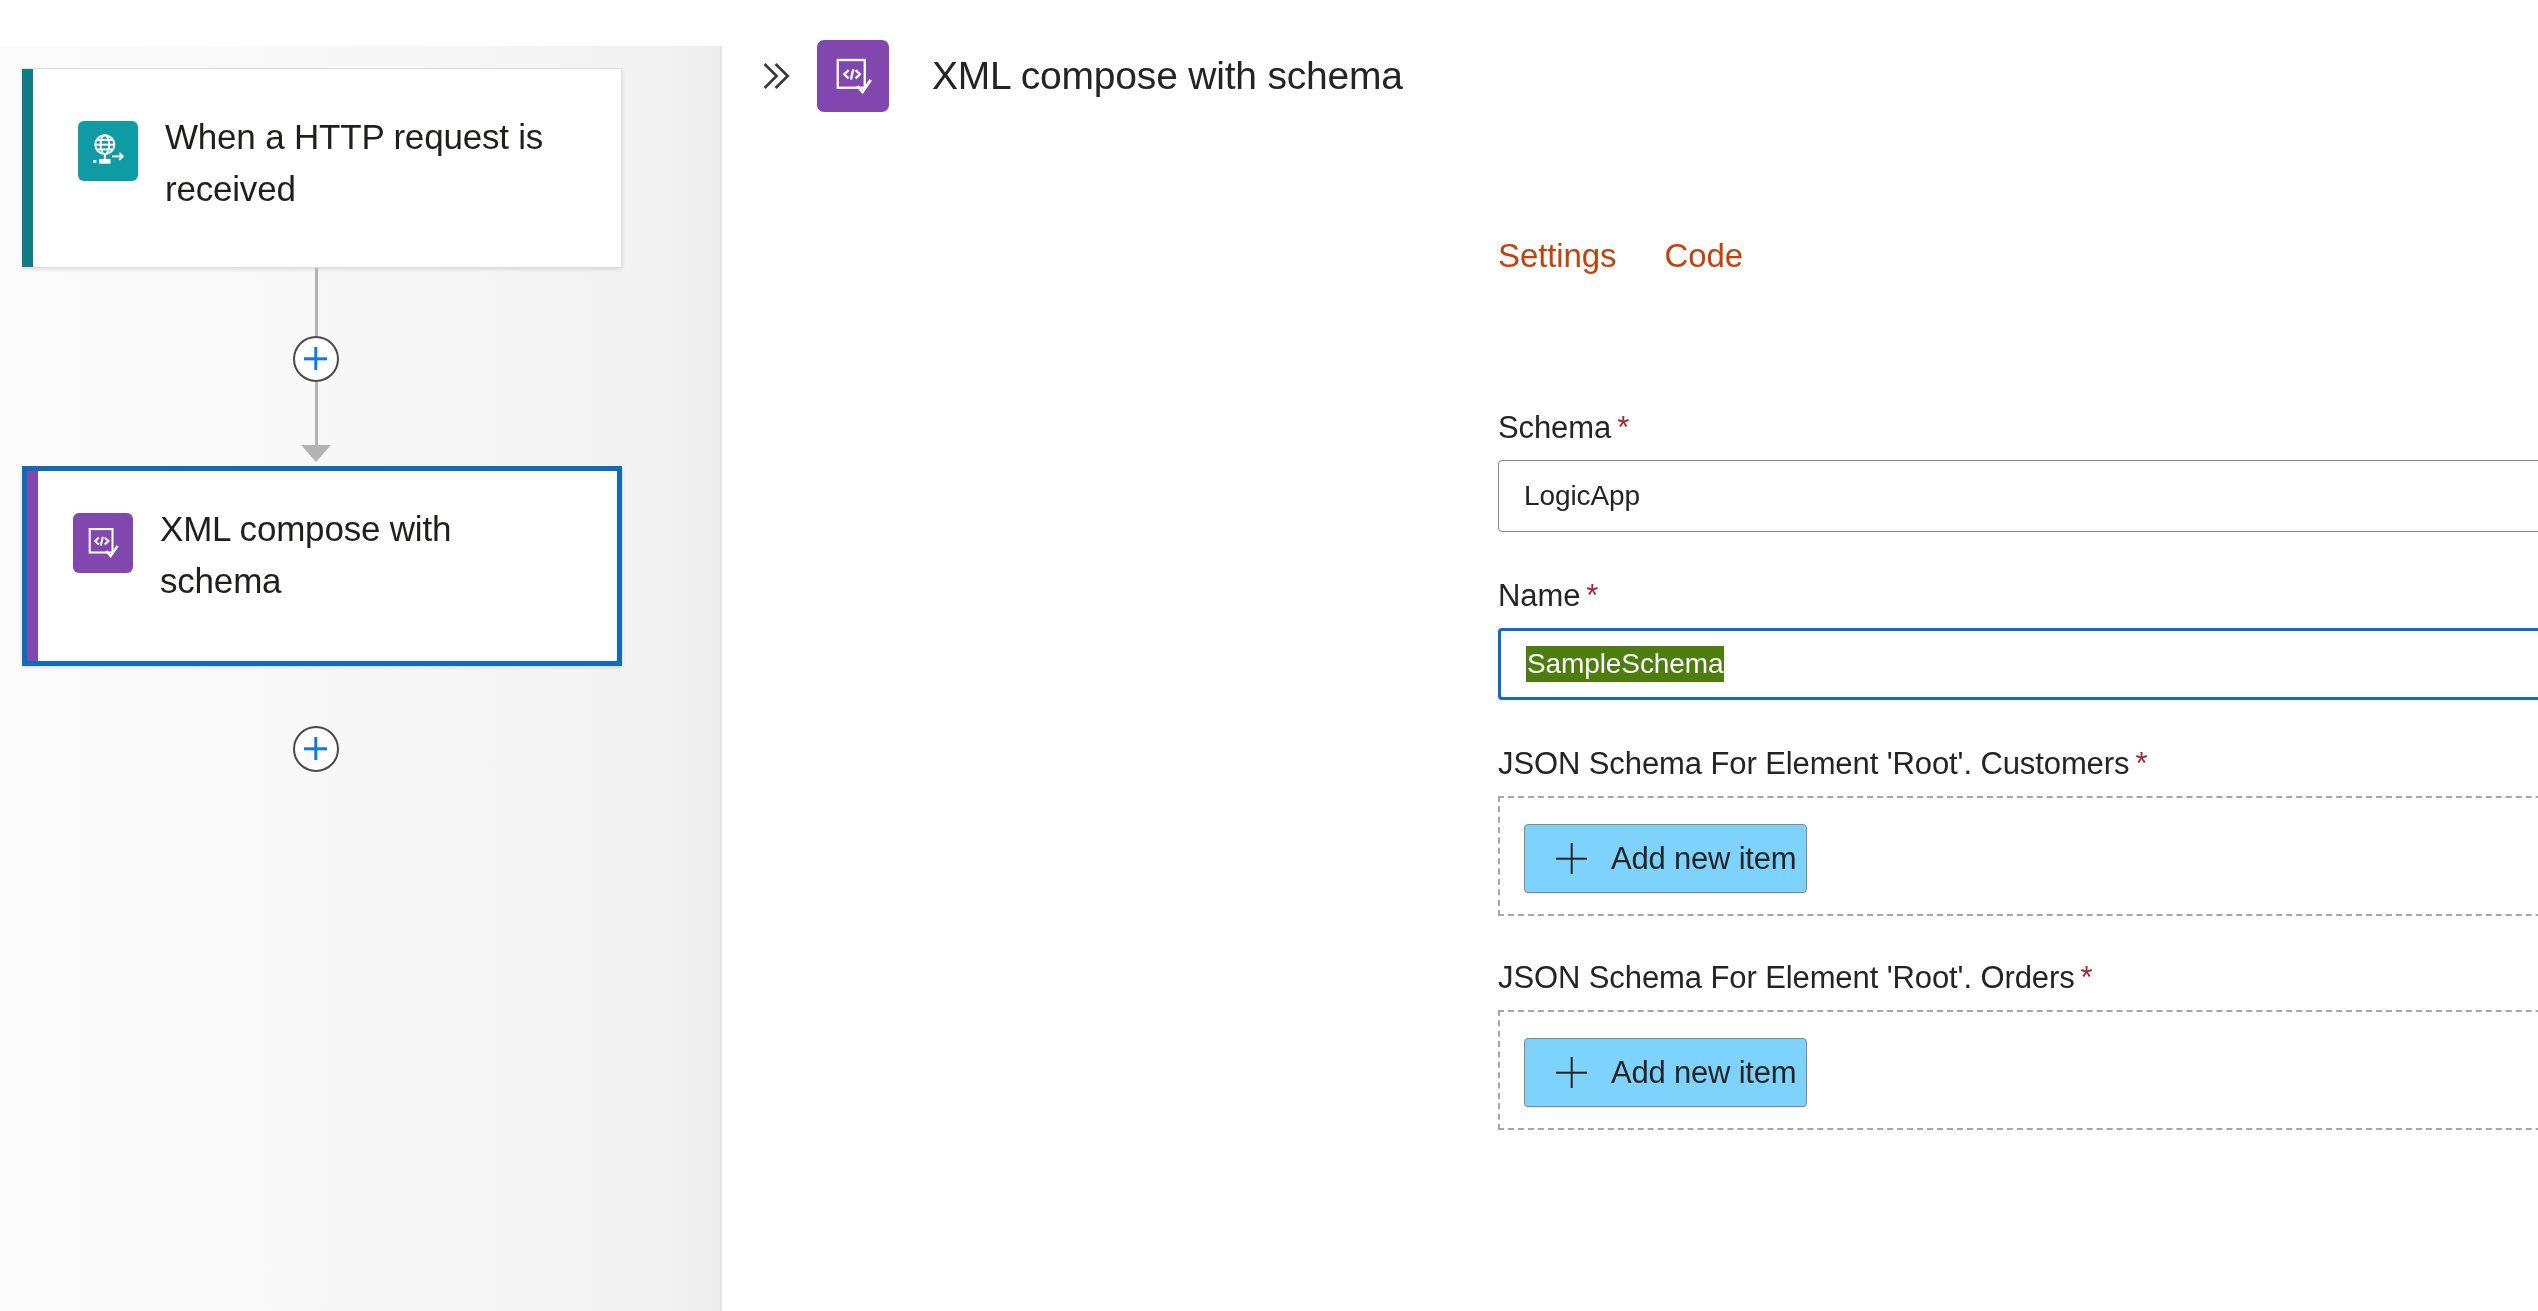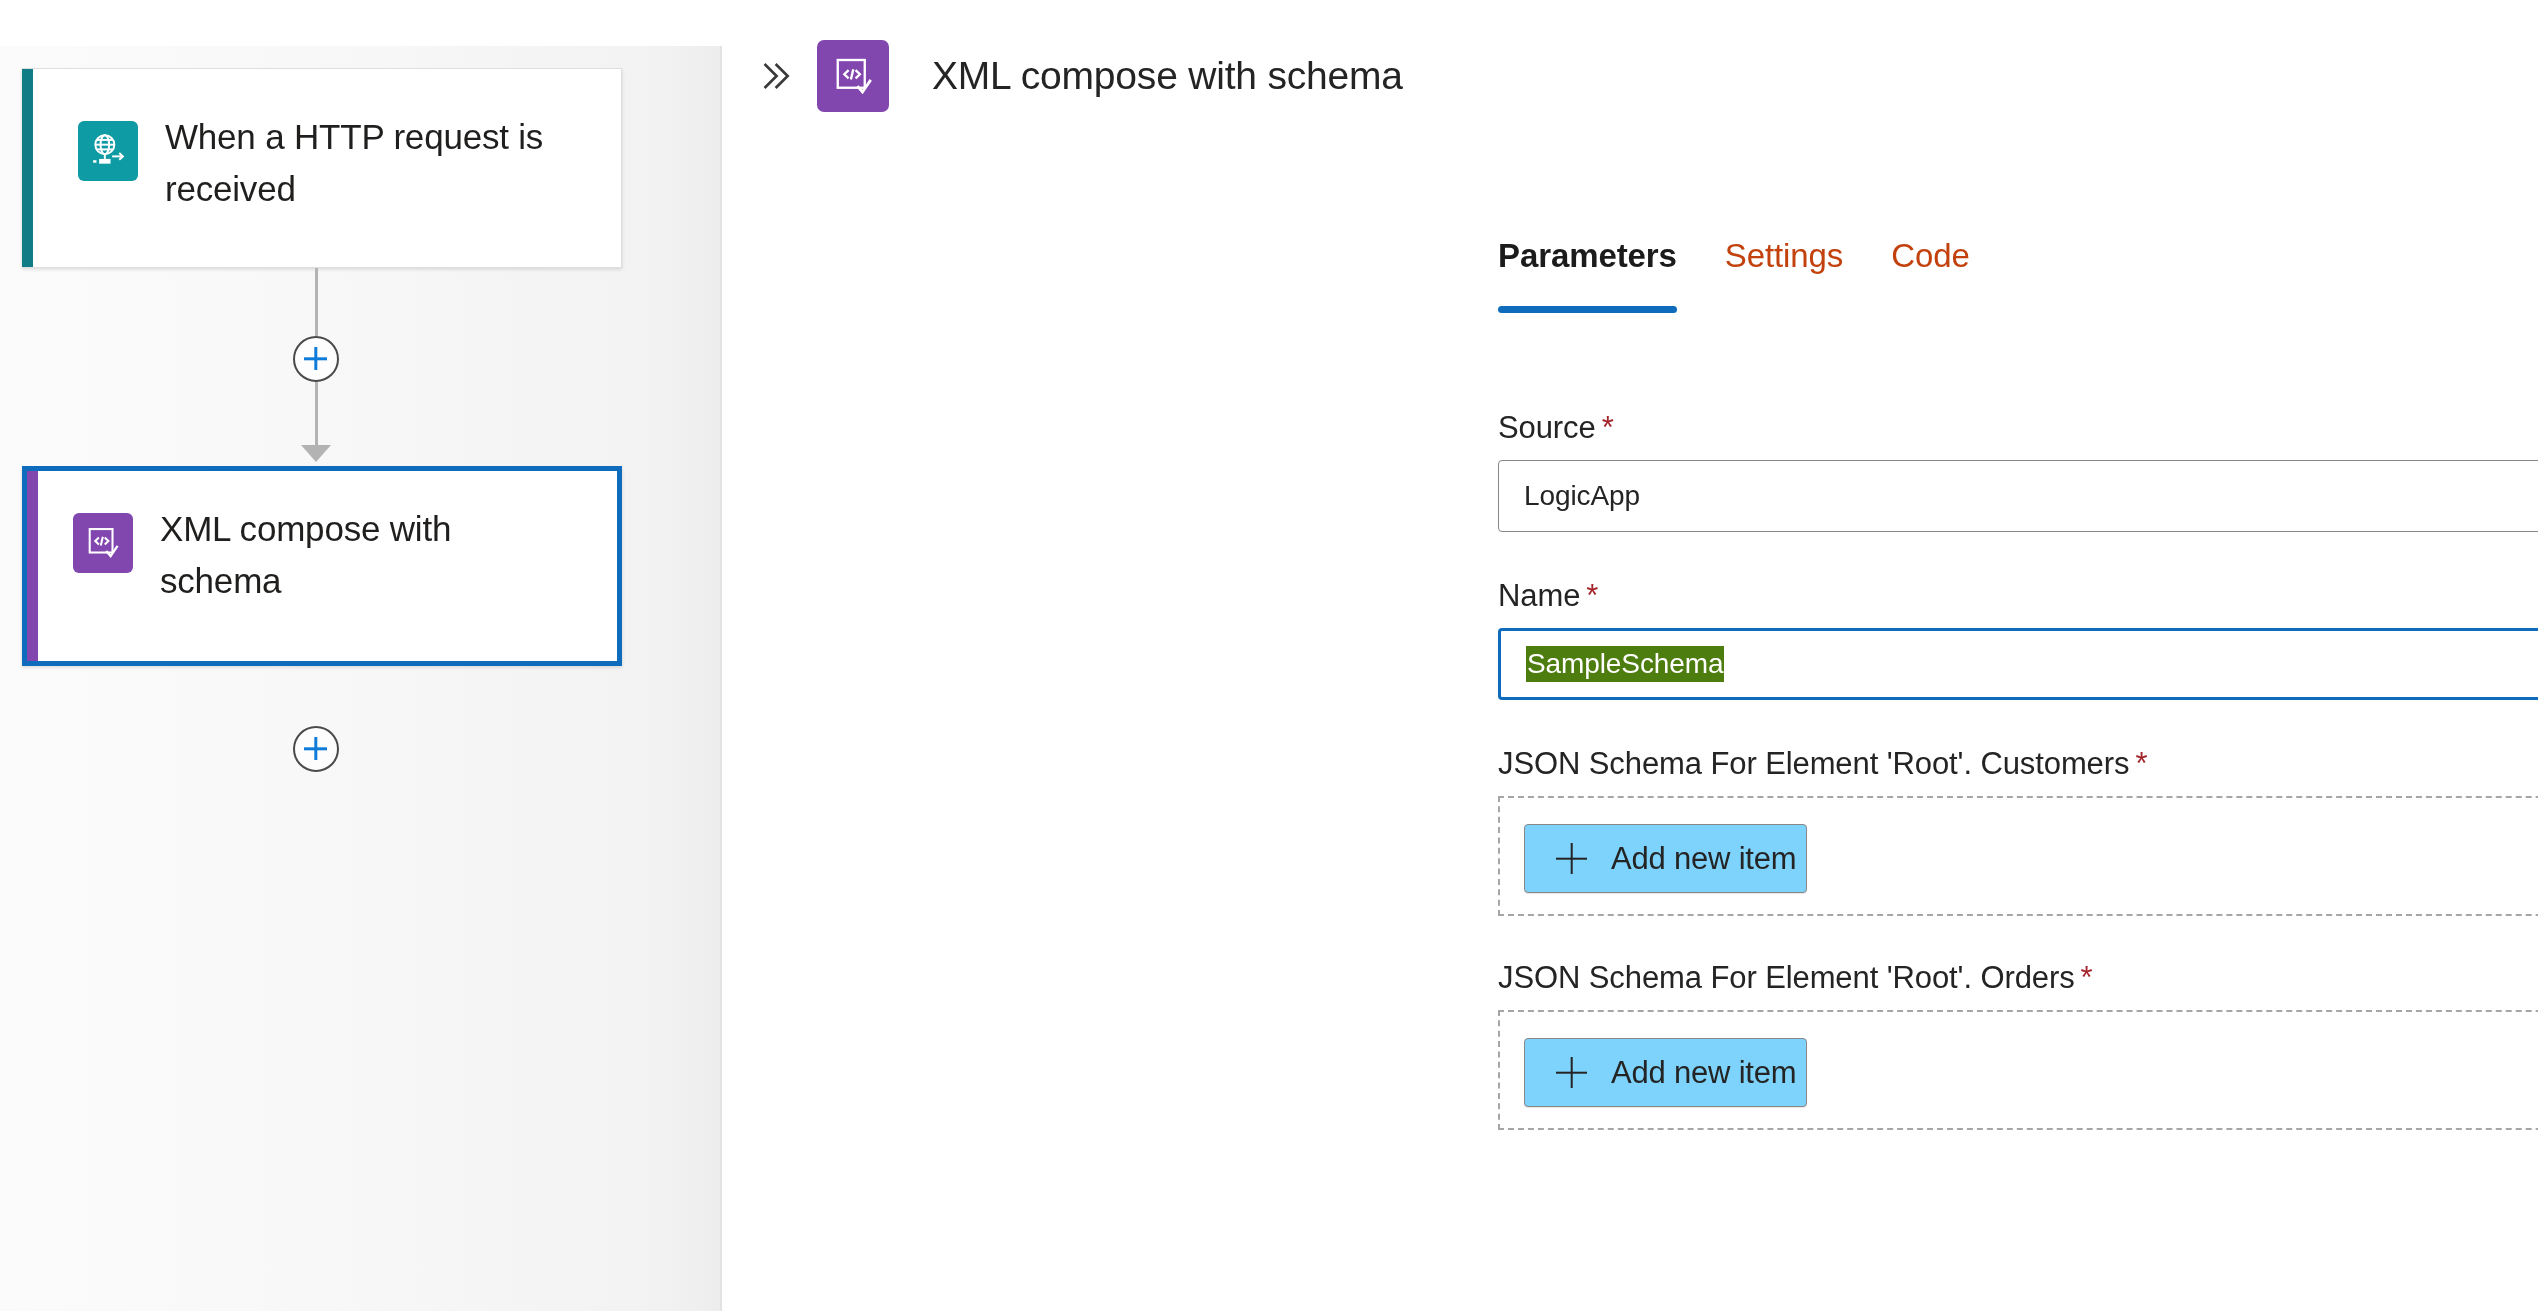--- a/index.html
+++ b/index.html
@@ -387,36 +387,32 @@
         <polyline points="9.4,8.6 7.1,10.8 9.4,13"></polyline>
         <polyline points="13.1,8.6 15.4,10.8 13.1,13"></polyline>
         <line x1="11.9" y1="8.1" x2="10.6" y2="13.6"></line>
         <polyline points="14.1,17.1 16.8,20.3 21.2,13.8" stroke-width="1.45"></polyline>
       </svg>
     </div>
     <div id="panel-title">XML compose with schema</div>
   </div>
 
   <div id="tabstrip">
-    <div class="tab active">
-      <span>Parameters</span>
-      <span class="tab-underline"></span>
-    </div>
     <div class="tab">
       <span>Settings</span>
     </div>
     <div class="tab">
       <span>Code</span>
     </div>
   </div>
 
   <div id="form-body">
 
     <div class="field-label">
-      <span>Source</span><span class="req-star">*</span>
+      <span>Schema</span><span class="req-star">*</span>
     </div>
     <div class="combo">
       <span class="combo-value">LogicApp</span>
 
     </div>
 
     <div class="field-label">
       <span>Name</span><span class="req-star">*</span>
     </div>
     <div class="combo focused">

